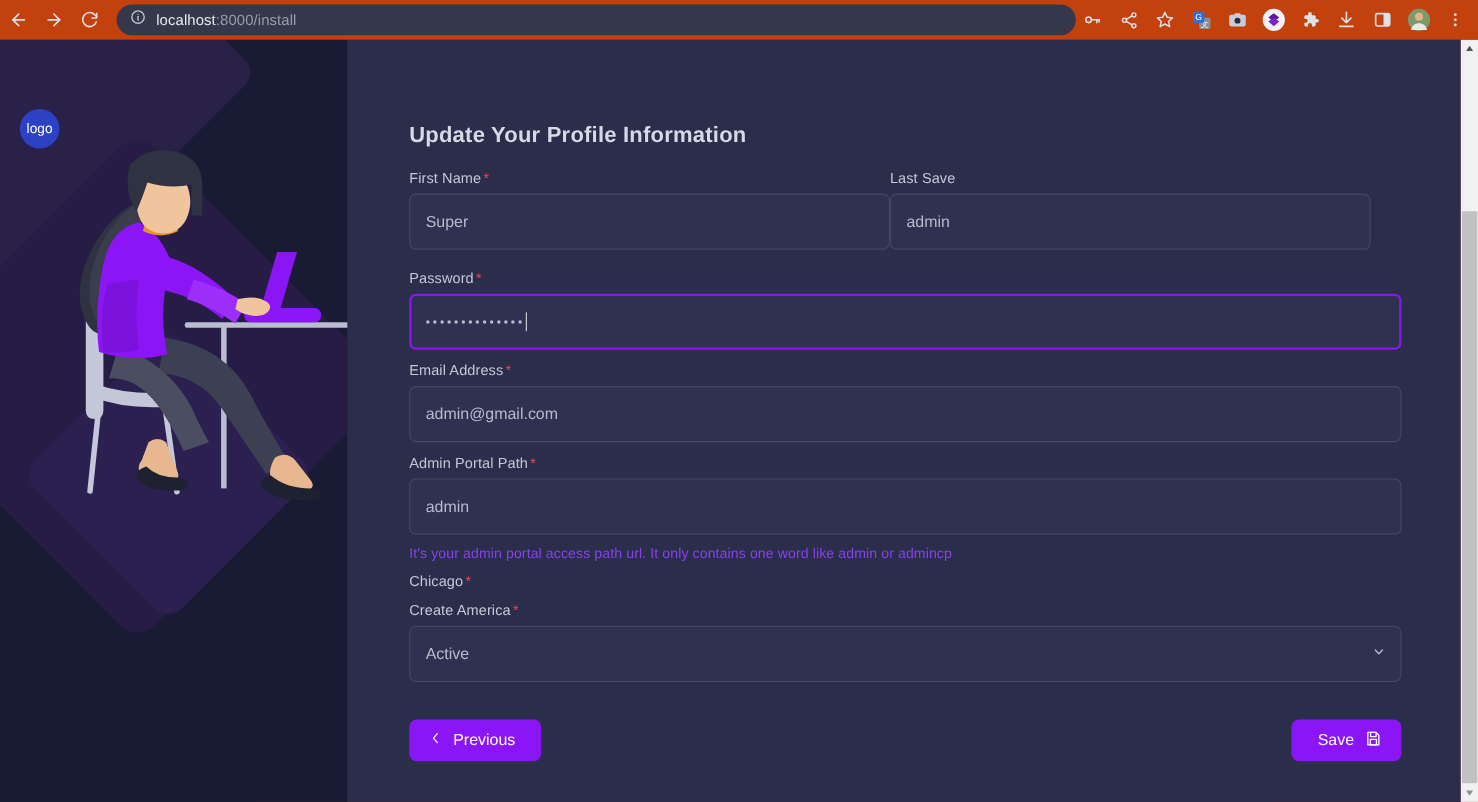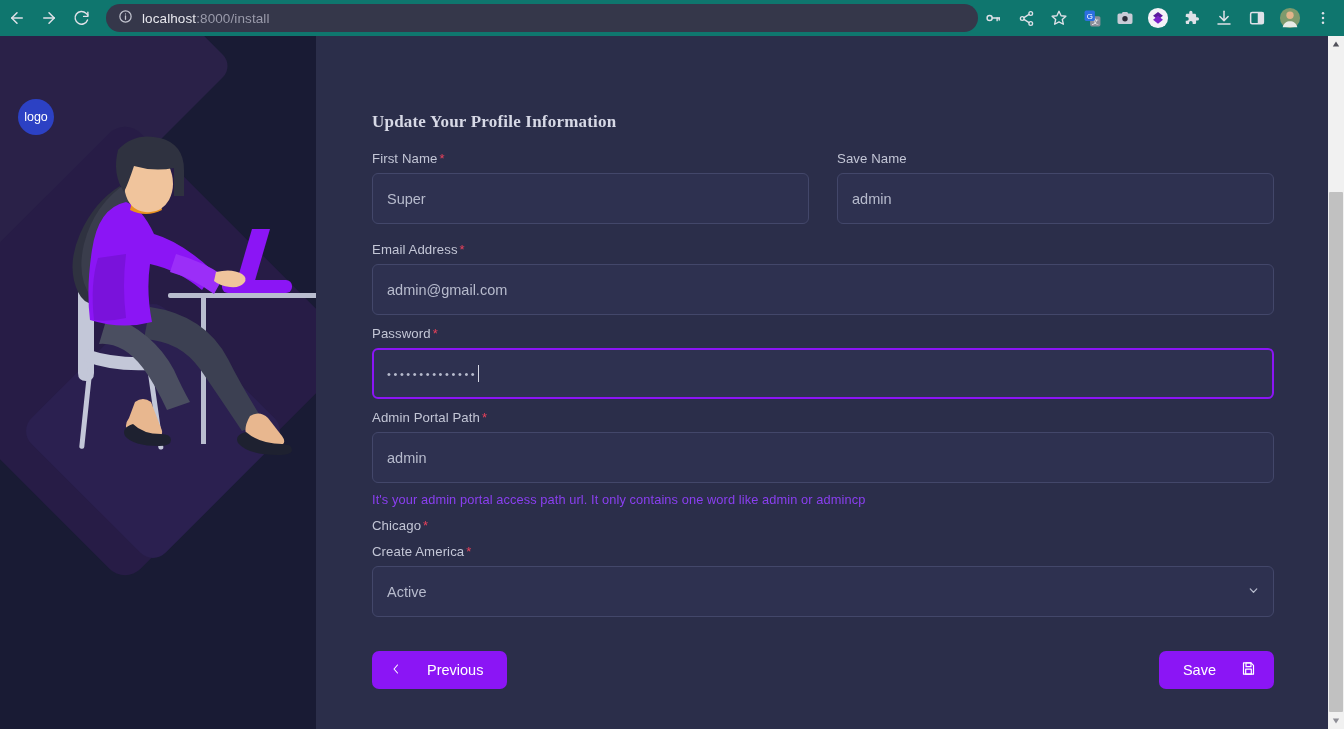--- a/index.html
+++ b/index.html
@@ -7,21 +7,21 @@
     width: 1344px; height: 729px;
     overflow: hidden;
     font-family: "Liberation Sans", sans-serif;
     background: #2b2e4a;
   }
 
   
   .browser-bar {
     position: absolute; top: 0; left: 0;
     width: 1344px; height: 36px;
-    background: #0f766e;
+    background: #c2410c;
     display: flex; align-items: center;
     z-index: 50;
   }
   .nav-btns { display: flex; align-items: center; gap: 2px; padding-left: 2px; }
   .nav-btn {
     width: 30px; height: 30px;
     display: flex; align-items: center; justify-content: center;
     border-radius: 50%;
   }
   .nav-btn svg { display: block; }
@@ -90,27 +90,26 @@
     position: absolute; left: 316px; top: 0;
     width: 1012px; height: 693px;
     background: #2b2e4a;
   }
   .form-wrap {
     position: absolute;
     left: 56px; top: 76px;
     width: 902px;
   }
   .form-title {
-    font-size: 17px; font-weight: bold;
+    font-size: 20px; font-weight: bold;
     color: #d7d9e6;
     letter-spacing: .2px;
     margin-bottom: 19px;
-    font-family: Liberation Serif, serif;
-  }
-  .row { display: flex; gap: 28px; }
+  }
+  .row { display: flex; }
   .field { margin-bottom: 11px; }
   .field.half { width: 437px; }
   .field.full { width: 902px; }
   label.fl {
     display: block;
     font-size: 13.2px;
     color: #c3c6d6;
     margin-bottom: 7px;
     letter-spacing: .1px;
   }
@@ -163,21 +162,21 @@
     margin-top: 34px;
   }
   .btn {
     background: #8b15f5;
     color: #ffffff;
     border: none;
     border-radius: 7px;
     height: 38px;
     font-size: 14.5px;
     font-family: "Liberation Sans", sans-serif;
-    display: inline-flex; align-items: center; gap: 25px;
+    display: inline-flex; align-items: center; gap: 10px;
     cursor: pointer;
   }
   .btn-prev { padding: 0 24px 0 18px; }
   .btn-save { padding: 0 18px 0 24px; }
 
   
   .scrollbar {
     position: absolute; right: 0; top: 36px;
     width: 16px; height: 693px;
     background: #f1f1f1;
@@ -369,40 +368,40 @@
 
       <div class="row">
         <div class="field half">
           <label class="fl">
             <span>First Name</span><span class="req">*</span>
           </label>
           <div class="ctrl">Super</div>
         </div>
 
         <div class="field half">
-          <label class="fl">Save Name</label>
+          <label class="fl">Last Save</label>
           <div class="ctrl">admin</div>
         </div>
-      </div>
-
-      <div class="field full gap-top">
-        <label class="fl">
-          <span>Email Address</span><span class="req">*</span>
-        </label>
-        <div class="ctrl">admin@gmail.com</div>
       </div>
 
       <div class="field full gap-top">
         <label class="fl">
           <span>Password</span><span class="req">*</span>
         </label>
         <div class="ctrl focused">
           <span class="pwd-dots">••••••••••••••</span>
             <span class="caret"></span>
         </div>
+      </div>
+
+      <div class="field full gap-top">
+        <label class="fl">
+          <span>Email Address</span><span class="req">*</span>
+        </label>
+        <div class="ctrl">admin@gmail.com</div>
       </div>
 
       <div class="field full gap-top">
         <label class="fl">
           <span>Admin Portal Path</span><span class="req">*</span>
         </label>
         <div class="ctrl">admin</div>
         <div class="helper">It's your admin portal access path url. It only contains one word like admin or admincp</div>
       </div>
 

